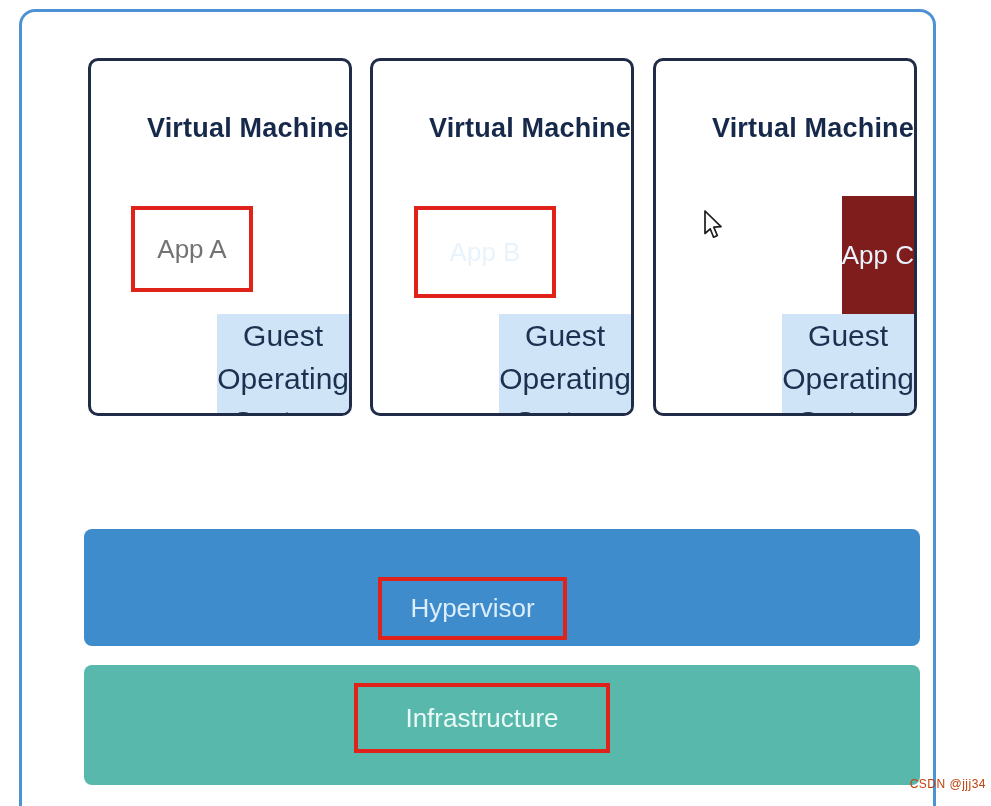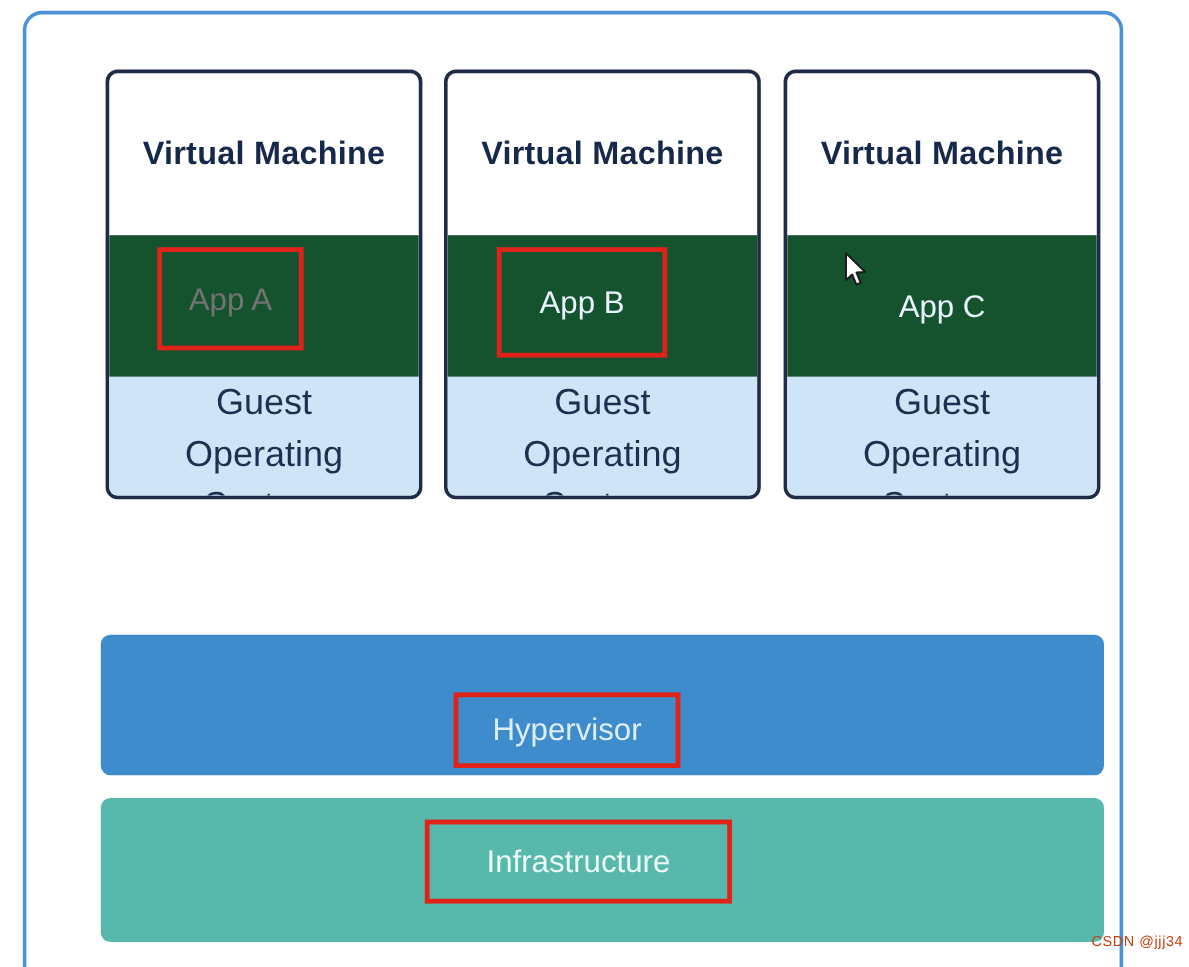--- a/index.html
+++ b/index.html
@@ -34,38 +34,39 @@
     top: 46px;
     width: 264px;
     height: 358px;
     box-sizing: border-box;
     border: 3px solid #202c47;
     border-radius: 10px;
     background: #ffffff;
     overflow: hidden;
     display: flex;
     flex-direction: column;
+    align-items: flex-end;
   }
   .vm.b1 { left: 66px; }
   .vm.b2 { left: 348px; }
   .vm.b3 { left: 631px; }
 
   .vm-header {
     flex: 0 0 135px;
     display: flex;
     align-items: center;
     justify-content: center;
     font-size: 27px;
     font-weight: bold;
     color: #16294b;
     letter-spacing: 0.2px;
   }
   .app-band {
     flex: 0 0 118px;
-    background: #14532d;
+    background: #7f1d1d;
     display: flex;
     align-items: center;
     justify-content: center;
     font-size: 26px;
     color: #e9f3fc;
   }
   .guest-band {
     flex: 1 1 auto;
     background: #cfe4f6;
     display: flex;

